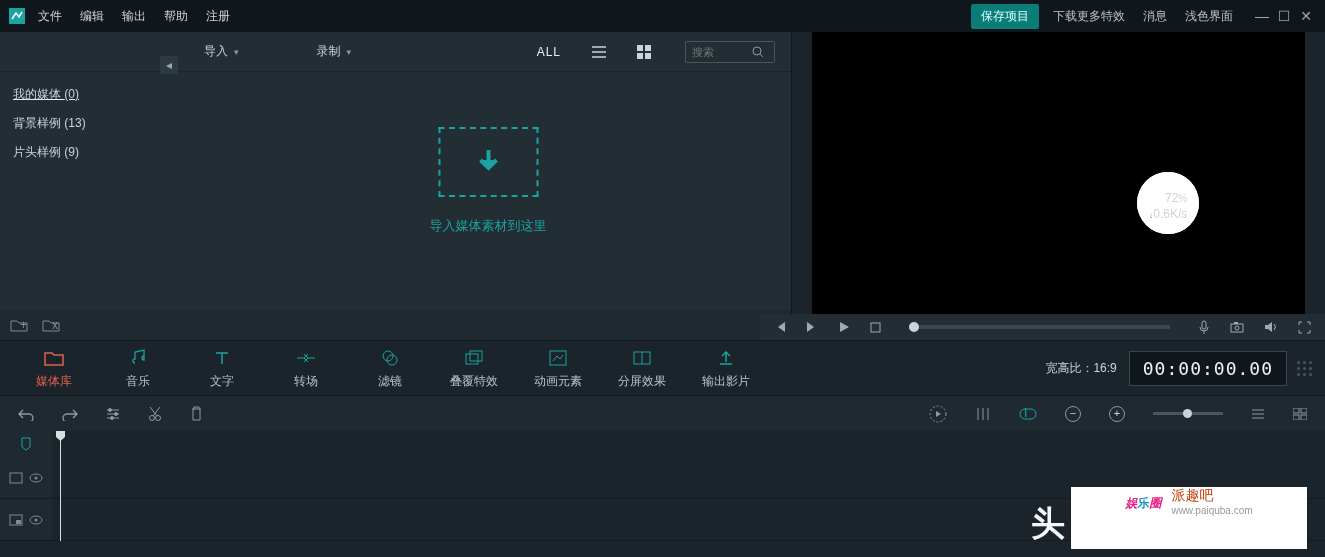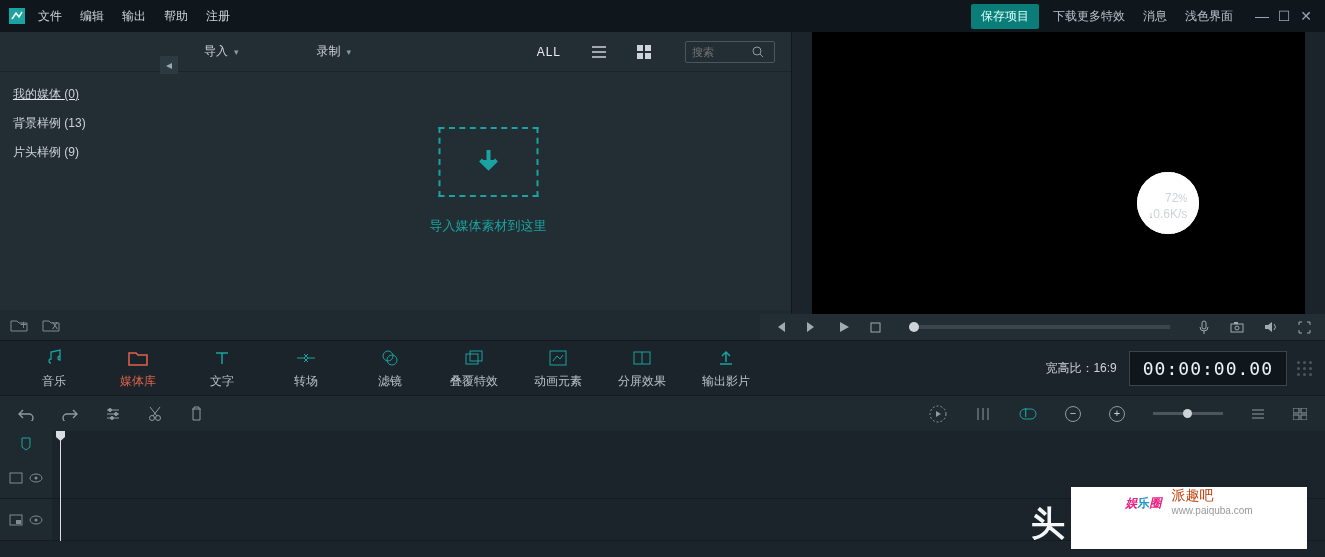--- a/index.html
+++ b/index.html
@@ -273,35 +273,35 @@
   <span class="pc">
       <svg width="13" height="13">
         <g stroke="#9eabb2" fill="none">
           <path d="M1 4 V1 H4 M9 1 H12 V4 M12 9 V12 H9 M4 12 H1 V9"></path>
         </g>
       </svg>
     </span>
 </div>
 
 <div class="tabs">
+  <div class="tab active">
+    <div class="ti">
+        <svg width="20" height="16">
+          <path d="M1 3 H8 L10 5 H19 V15 H1 Z" stroke="#e0634c" fill="none" stroke-width="1.5"></path>
+        </svg>
+      </div>
+    <div class="tl">媒体库</div>
+  </div>
   <div class="tab">
     <div class="ti">
         <svg width="18" height="18">
           <path d="M6 14 A2 2 0 1 1 6 10 V3 L15 1 V11 A2 2 0 1 1 15 7" stroke="#1aa3a0" fill="none" stroke-width="1.3"></path>
         </svg>
       </div>
     <div class="tl">音乐</div>
-  </div>
-  <div class="tab active">
-    <div class="ti">
-        <svg width="20" height="16">
-          <path d="M1 3 H8 L10 5 H19 V15 H1 Z" stroke="#e0634c" fill="none" stroke-width="1.5"></path>
-        </svg>
-      </div>
-    <div class="tl">媒体库</div>
   </div>
   <div class="tab">
     <div class="ti">
         <svg width="16" height="16">
           <path d="M2 3 H14 M8 3 V14" stroke="#1aa3a0" stroke-width="1.5"></path>
         </svg>
       </div>
     <div class="tl">文字</div>
   </div>
   <div class="tab">

